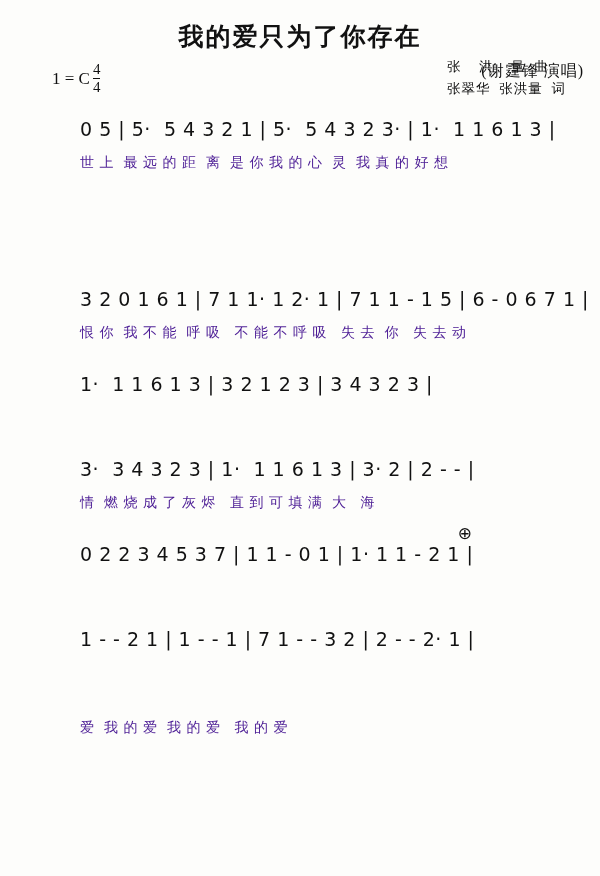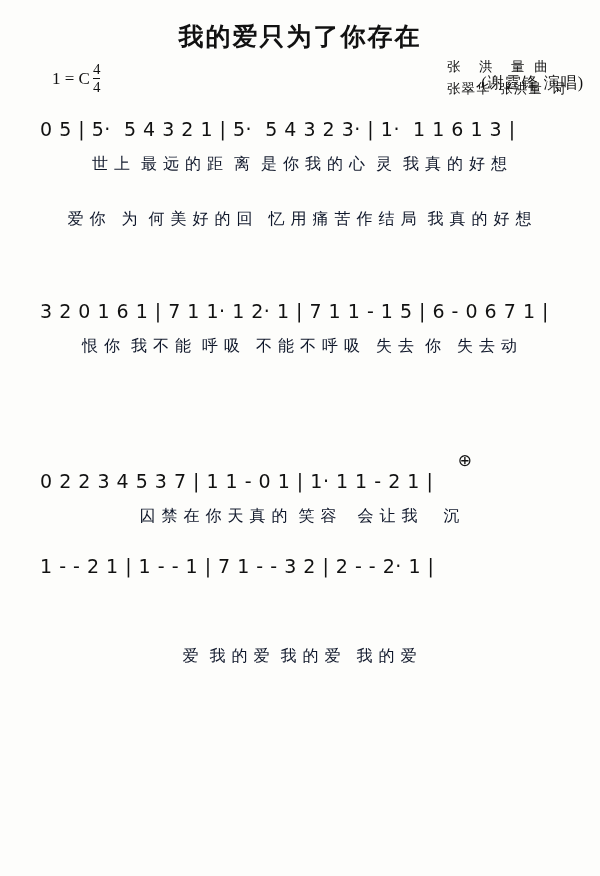--- a/index.html
+++ b/index.html
@@ -22,21 +22,21 @@
     box-sizing: border-box;
     padding: 14px 16px 0 16px;
   }
   .title {
     text-align: center;
     font-family: "Liberation Serif", serif;
     font-weight: bold;
     font-size: 25px;
     letter-spacing: 2px;
     margin-top: 6px;
-    margin-bottom: 20px;
+    margin-bottom: 8px;
   }
   .subtitle {
     text-align: right;
     font-size: 16px;
     letter-spacing: 1px;
     margin-bottom: 2px;
   }
   .credits {
     position: absolute;
     right: 34px;
@@ -83,43 +83,43 @@
     position: absolute;
     left: 0;
     top: 112px;
     width: 600px;
   }
   .system {
     position: relative;
     height: 85px;
     padding: 0 40px;
     box-sizing: border-box;
+    margin-left: 40px;
   }
   .notes {
     font-family: "DejaVu Sans", sans-serif;
     font-size: 19px;
     letter-spacing: 0.5px;
     white-space: pre;
     line-height: 26px;
     height: 30px;
     display: flex;
     align-items: flex-end;
   }
   .notes-inner {
     display: inline-block;
     transform-origin: left bottom;
   }
   .lyrics {
     font-family: "Liberation Serif", serif;
-    font-size: 16px;
+    font-size: 14px;
     letter-spacing: 1px;
     white-space: pre;
     margin-top: 12px;
-    color: #0f172a;
-    text-align: center;
+    color: #4c1d95;
   }
   .lyrics-inner {
     display: inline-block;
     transform-origin: left top;
   }
   .coda {
     position: absolute;
     right: 128px;
     top: -14px;
     font-size: 17px;
@@ -148,37 +148,40 @@
   </div>
 
   <div class="systems">
 
     <div class="system">
       <div class="notes"><span class="notes-inner">0 5 | 5·  5 4 3 2 1 | 5·  5 4 3 2 3· | 1·  1 1 6 1 3 |</span></div>
       <div class="lyrics"><span class="lyrics-inner">世 上  最 远 的 距  离  是 你 我 的 心  灵  我 真 的 好 想</span></div>
     </div>
 
     <div class="system">
-      <div class="lyrics"><span class="lyrics-inner">爱 你   为  何 美 好 的 回   忆 用 痛 苦 作 结 局  我 真 的 好 想</span></div>
     </div>
 
     <div class="system">
       <div class="notes"><span class="notes-inner">3 2 0 1 6 1 | 7 1 1· 1 2· 1 | 7 1 1 - 1 5 | 6 - 0 6 7 1 |</span></div>
       <div class="lyrics"><span class="lyrics-inner">恨 你  我 不 能  呼 吸   不 能 不 呼 吸   失 去  你   失 去 动</span></div>
     </div>
 
 
     <div class="system">
+      <div class="notes"><span class="notes-inner">1·  1 1 6 1 3 | 3 2 1 2 3 | 3 4 3 2 3 |</span></div>
     </div>
 
+    <div class="system">
+      <div class="notes"><span class="notes-inner">3·  3 4 3 2 3 | 1·  1 1 6 1 3 | 3· 2 | 2 - - |</span></div>
+      <div class="lyrics"><span class="lyrics-inner">情  燃 烧 成 了 灰 烬   直 到 可 填 满  大   海</span></div>
+    </div>
 
     <div class="system">
       <span class="coda">⊕</span>
       <div class="notes"><span class="notes-inner">0 2 2 3 4 5 3 7 | 1 1 - 0 1 | 1· 1 1 - 2 1 |</span></div>
-      <div class="lyrics"><span class="lyrics-inner">囚 禁 在 你 天 真 的  笑 容    会 让 我     沉</span></div>
     </div>
 
     <div class="system">
       <div class="notes"><span class="notes-inner">1 - - 2 1 | 1 - - 1 | 7 1 - - 3 2 | 2 - - 2· 1 |</span></div>
     </div>
 
     <div class="system">
       <div class="lyrics"><span class="lyrics-inner">爱  我 的 爱  我 的 爱   我 的 爱</span></div>
     </div>
 

